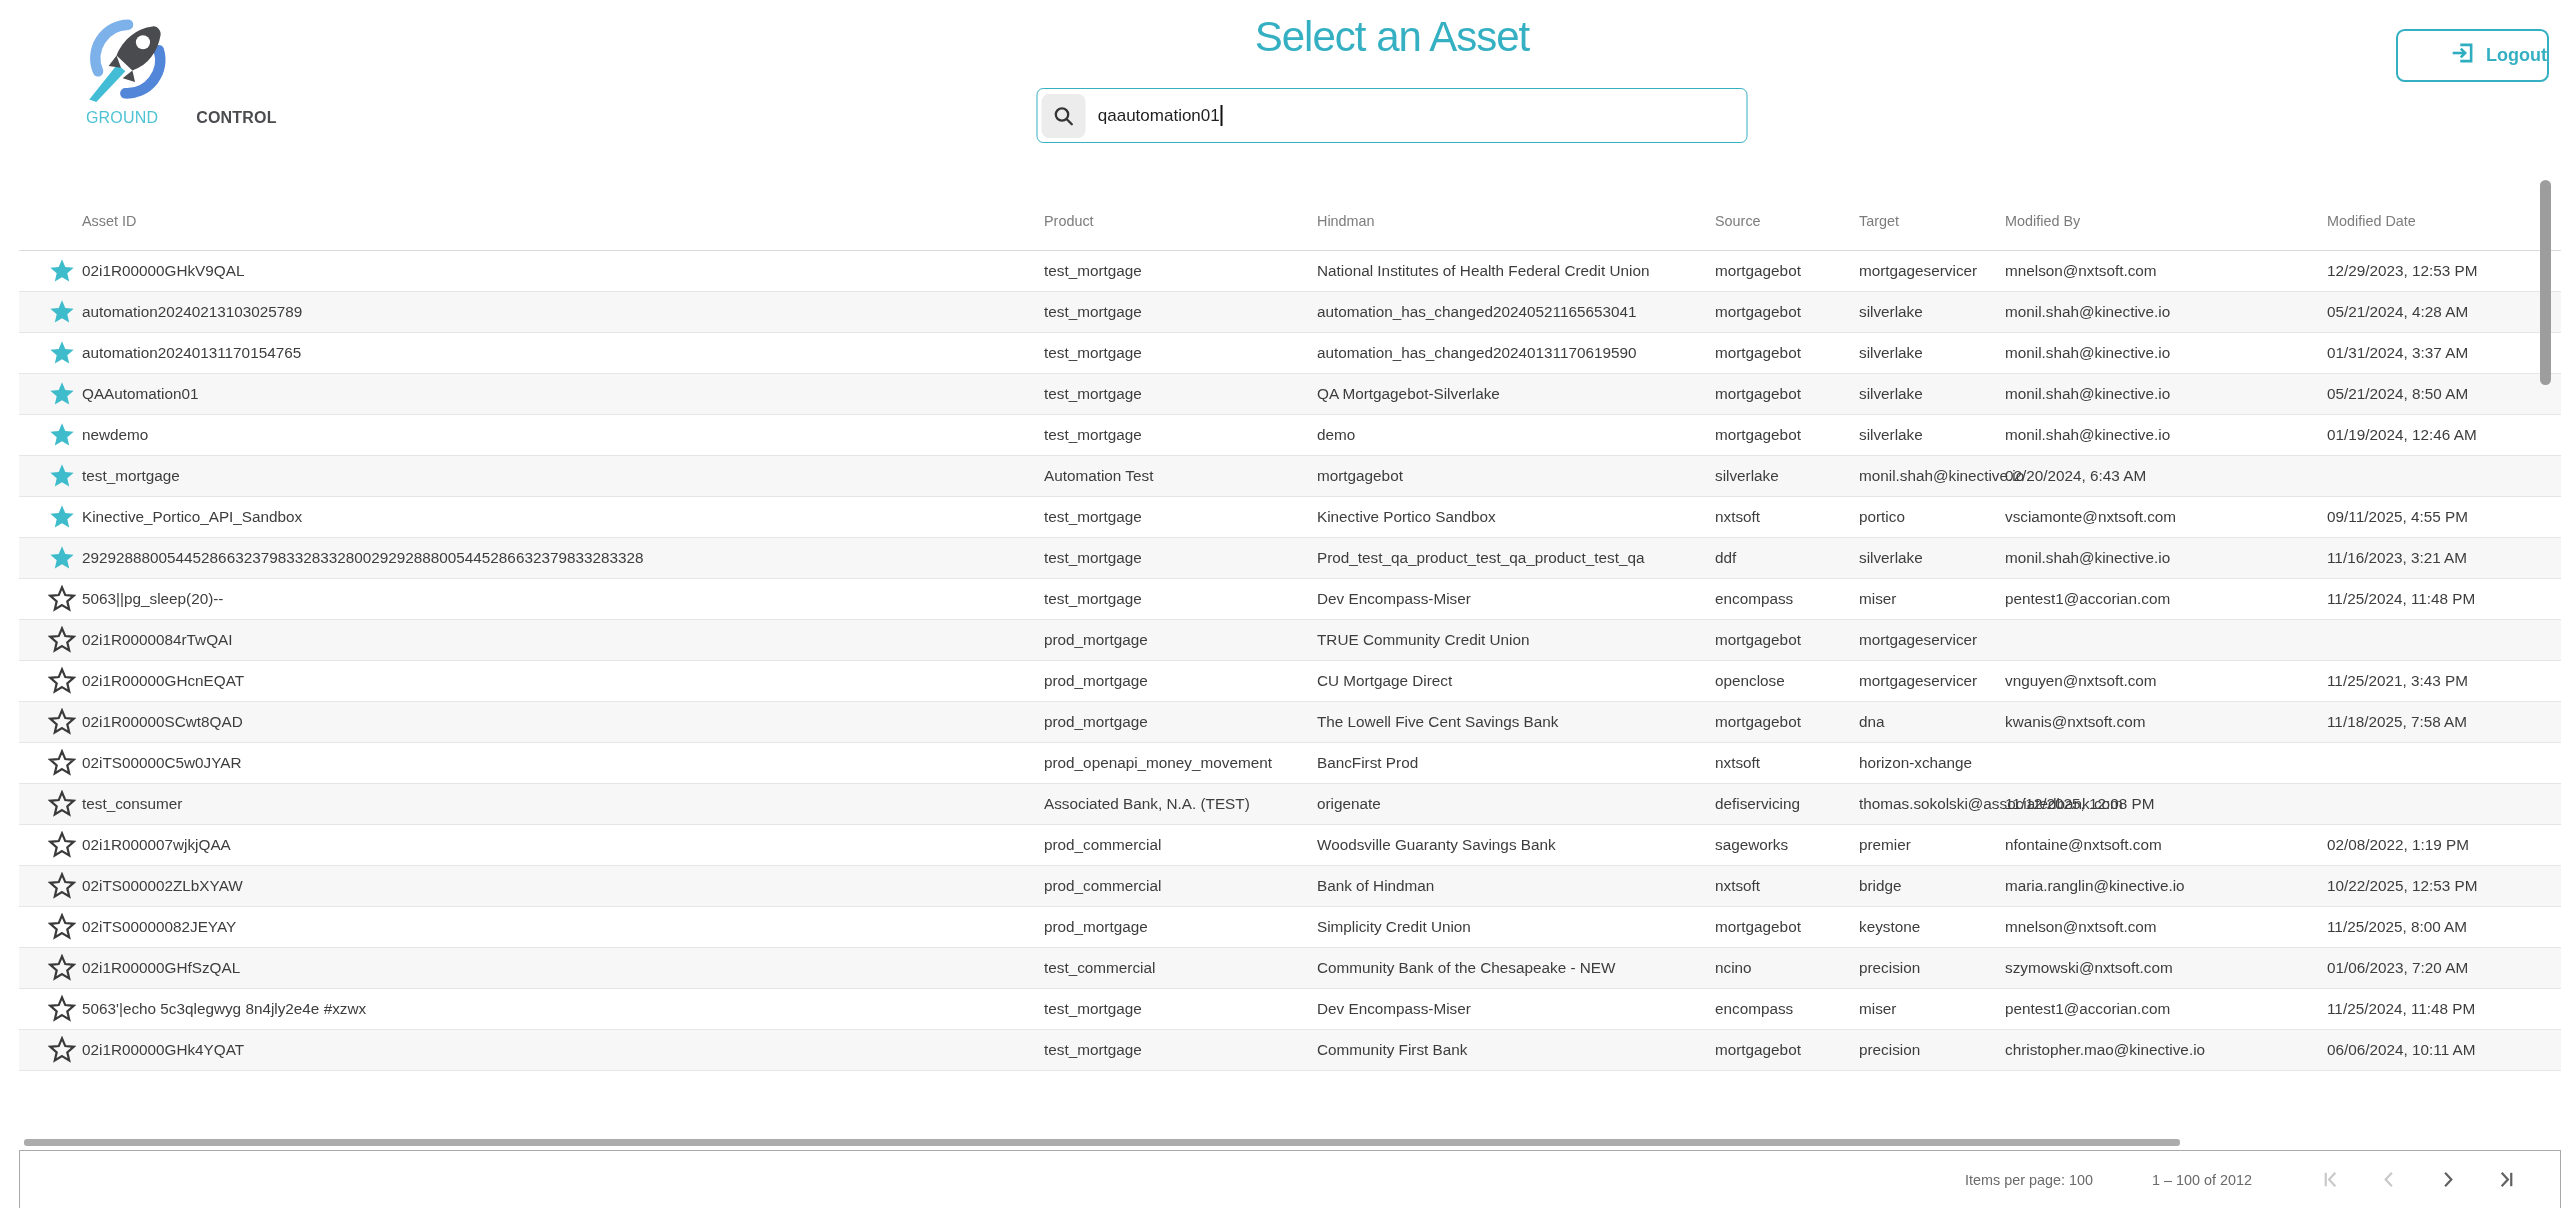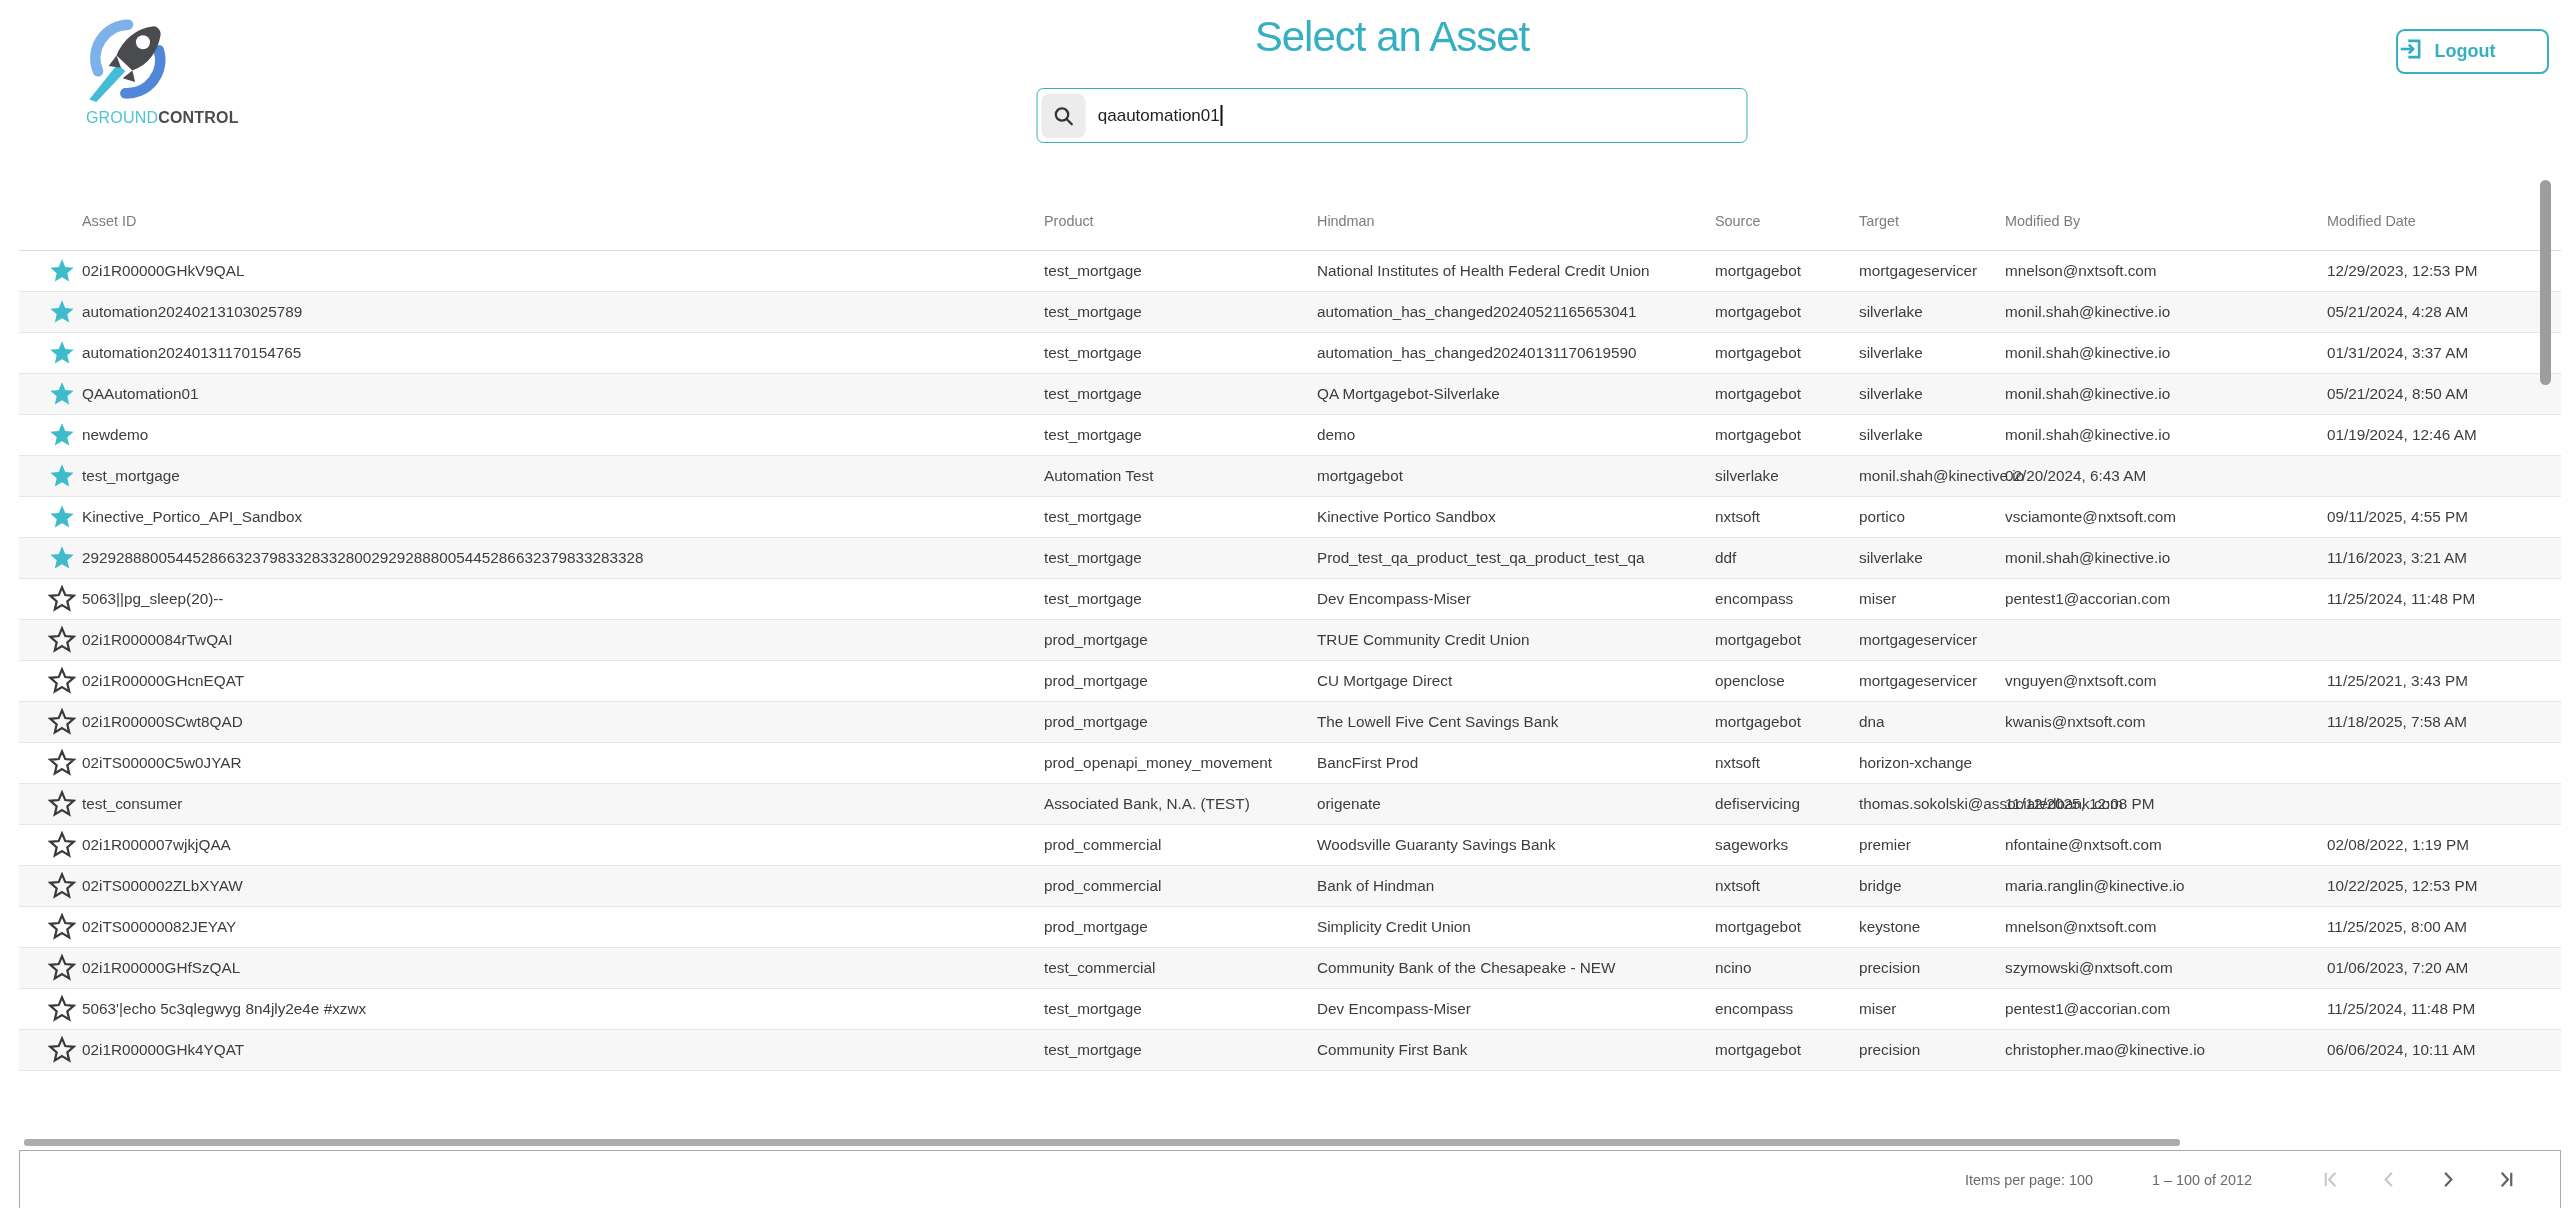--- a/index.html
+++ b/index.html
@@ -4,28 +4,28 @@
 <style>
   * { margin:0; padding:0; box-sizing:border-box; }
   html,body { width:2576px; height:1208px; overflow:hidden; background:#fff;
               font-family:"Liberation Sans", sans-serif; color:var(--body-text,#3d3d3d); }
   body { position:relative; }
 
   
   .logo { position:absolute; left:84px; top:15.3px; width:125px; text-align:left; }
   .logo-text { font-size:16px; letter-spacing:0.2px; margin-top:1.9px; margin-left:1.9px; white-space:nowrap; }
   .logo-text .t1 { color:var(--logo-cyan,#4fc3d4); font-weight:400;margin-top:24px; }
-  .logo-text .t2 { color:var(--logo-dark,#4b4c4f); font-weight:700; }
+  .logo-text .t2 { color:var(--logo-dark,#4b4c4f); font-weight:700;margin-left:38px; }
 
   .page-title { position:absolute; top:13.4px; left:calc(50% + 104px); transform:translateX(-50%);
                 font-size:42px; font-weight:500; letter-spacing:-1px; color:var(--accent,#35b0c3); white-space:nowrap; }
 
-  .logout-btn { position:absolute; right:27px; top:29px; width:153px; height:45px;
+  .logout-btn { position:absolute; right:27px; top:29px; width:153px; height:53px;
                 border:2.4px solid var(--accent,#35b0c3); border-radius:8.6px; background:#fff;
-                display:flex; align-items:center; justify-content:flex-start; gap:10.5px;
+                display:flex; align-items:center; justify-content:flex-end; gap:10.5px;
                 color:var(--accent,#35b0c3); font-size:18px; font-weight:700; cursor:pointer; }
 
   .search-box { position:absolute; top:88px; left:calc(50% + 104px); transform:translateX(-50%);
                 width:711px; height:55px; border:1.9px solid var(--accent,#35b0c3); border-radius:6.7px;
                 display:flex; align-items:center; background:#fff; }
   .search-icon-box { width:44px; height:44px; margin-left:3.8px; border-radius:7.7px; background:#ececec;
                      display:flex; align-items:center; justify-content:center; flex:0 0 auto; }
   .search-text { margin-left:12.5px; font-size:17px; color:#1f1f1f; white-space:pre; }
   .caret { display:inline-block; width:1.5px; height:21px; background:#111; vertical-align:middle; margin-left:1px; }
 

